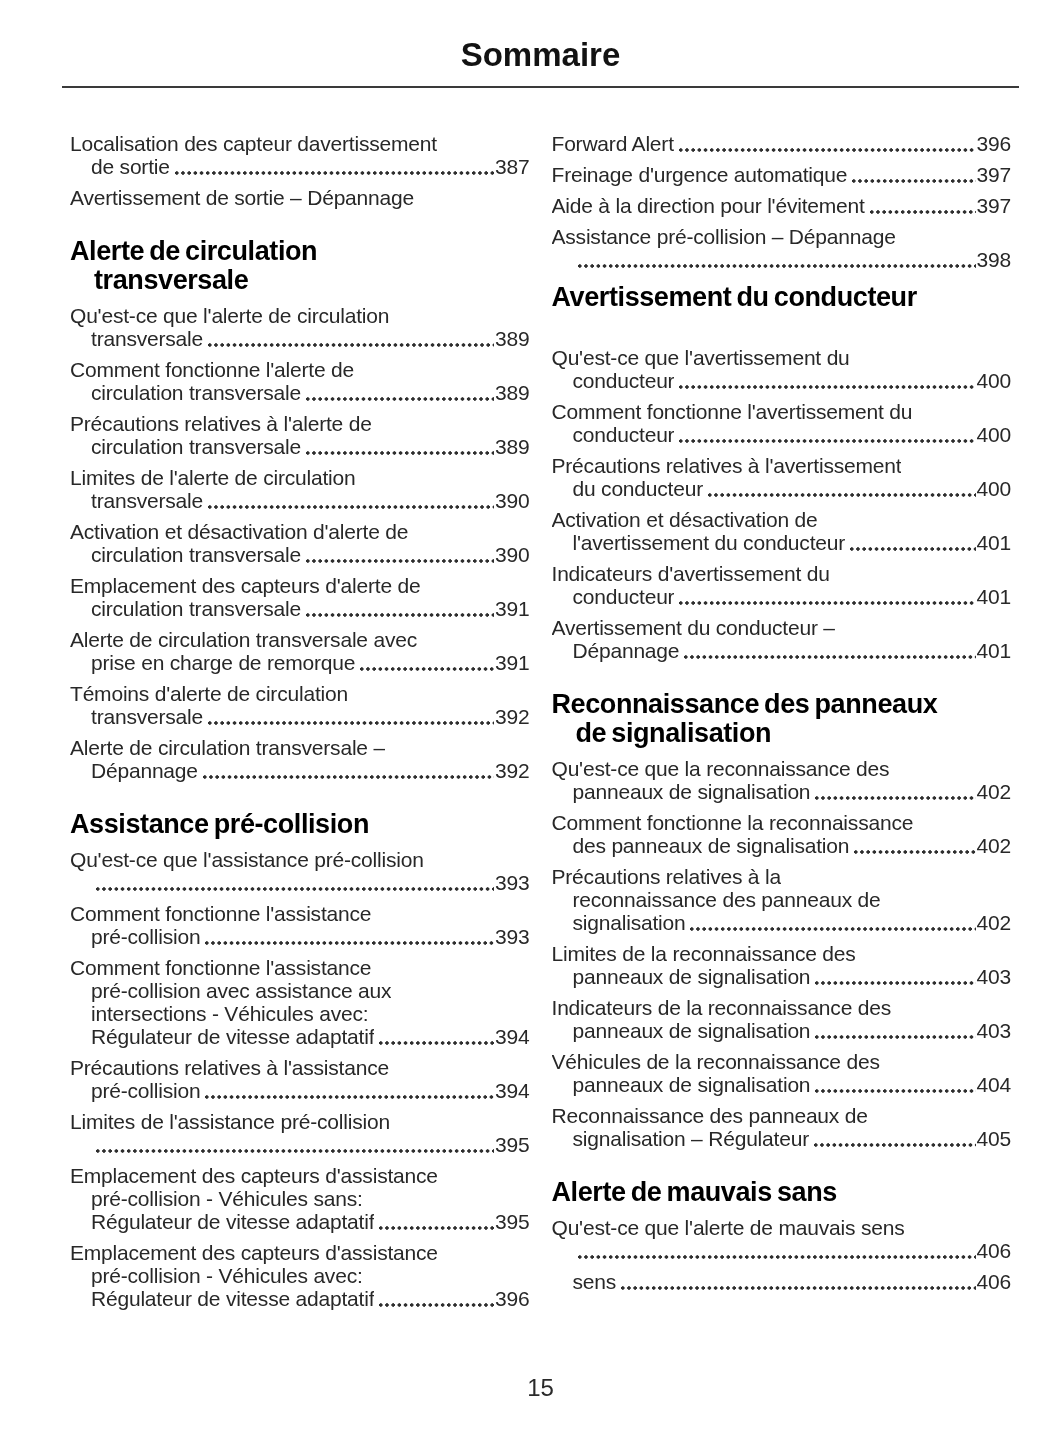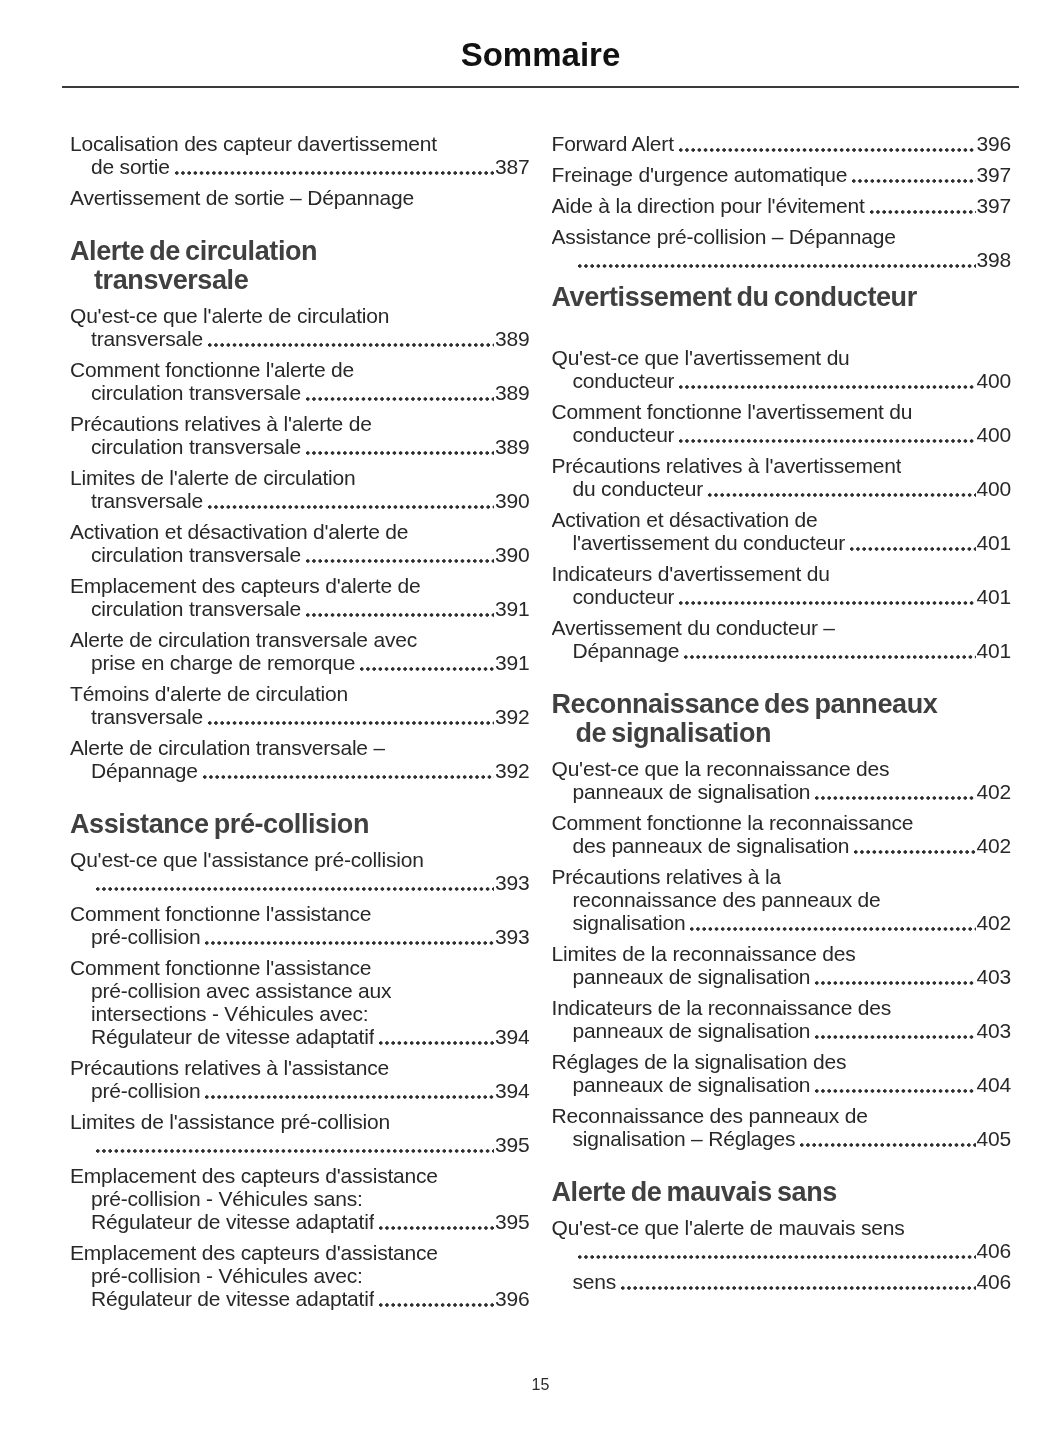--- a/index.html
+++ b/index.html
@@ -2,21 +2,21 @@
 <html><head>
 <meta charset="utf-8">
 <style>
   * { margin:0; padding:0; box-sizing:border-box; }
   html, body { background:#ffffff; }
   .page {
     width:1055px; height:1448px;
     background:#ffffff;
     color:#282828;
     font-family:"Liberation Sans", sans-serif;
-    padding:36px 44px 8px 70px;
+    padding:36px 44px 0 70px;
     display:flex; flex-direction:column;
     overflow:hidden;
     position:relative;
   }
   .doc-title {
     text-align:center;
     font-size:33px;
     font-weight:800;
     color:#121212;
     letter-spacing:0px;
@@ -28,21 +28,21 @@
     margin:12px -8px 0 -8px;
   }
   .toc-columns { display:flex; gap:22px; margin-top:44px; }
   .toc-column { flex:1 1 0; min-width:0; }
 
   .section-heading {
     margin:28px 0 9px 0;
     font-size:27px;
     line-height:29px;
     font-weight:800;
-    color:#404040;
+    color:#000000;
     letter-spacing:-0.4px;
     word-spacing:-2px;
   }
   .section-heading.extra-gap { margin-bottom:34px;margin-top:12px; }
   .heading-line { display:block; white-space:pre; }
   .heading-line.cont { padding-left:24px; }
 
   .toc-entry { margin-bottom:8px; }
   .toc-line {
     display:flex;
@@ -64,21 +64,21 @@
     background-size:6.2px 4px;
     background-repeat:repeat-x;
     background-position:left bottom;
   }
   .page-num { white-space:nowrap; flex:0 0 auto; }
 
   .footer {
     margin-top:auto;
     padding-bottom:46px;
     text-align:center;
-    font-size:16px;
+    font-size:24px;
     color:#2a2a2a;
   }
 </style>
 </head>
 <body>
 
 <div class="page">
   <h1 class="doc-title">Sommaire</h1>
   <hr class="title-rule">
   <div class="toc-columns" id="toc-columns">
@@ -425,34 +425,34 @@
             <span class="line-text">Indicateurs de la reconnaissance des</span>
           </div>
           <div class="toc-line cont">
             <span class="line-text">panneaux de signalisation</span>
             <span class="dots"></span>
             <span class="page-num">403</span>
           </div>
         </div>
         <div class="toc-entry">
           <div class="toc-line">
-            <span class="line-text">Réglages de la signalisation des</span>
+            <span class="line-text">Véhicules de la reconnaissance des</span>
           </div>
           <div class="toc-line cont">
             <span class="line-text">panneaux de signalisation</span>
             <span class="dots"></span>
             <span class="page-num">404</span>
           </div>
         </div>
         <div class="toc-entry">
           <div class="toc-line">
             <span class="line-text">Reconnaissance des panneaux de</span>
           </div>
           <div class="toc-line cont">
-            <span class="line-text">signalisation – Réglages</span>
+            <span class="line-text">signalisation – Régulateur</span>
             <span class="dots"></span>
             <span class="page-num">405</span>
           </div>
         </div>
         <h2 class="section-heading">
           <span class="heading-line">Alerte de mauvais sans</span>
         </h2>
         <div class="toc-entry">
           <div class="toc-line">
             <span class="line-text">Qu'est-ce que l'alerte de mauvais sens</span>

